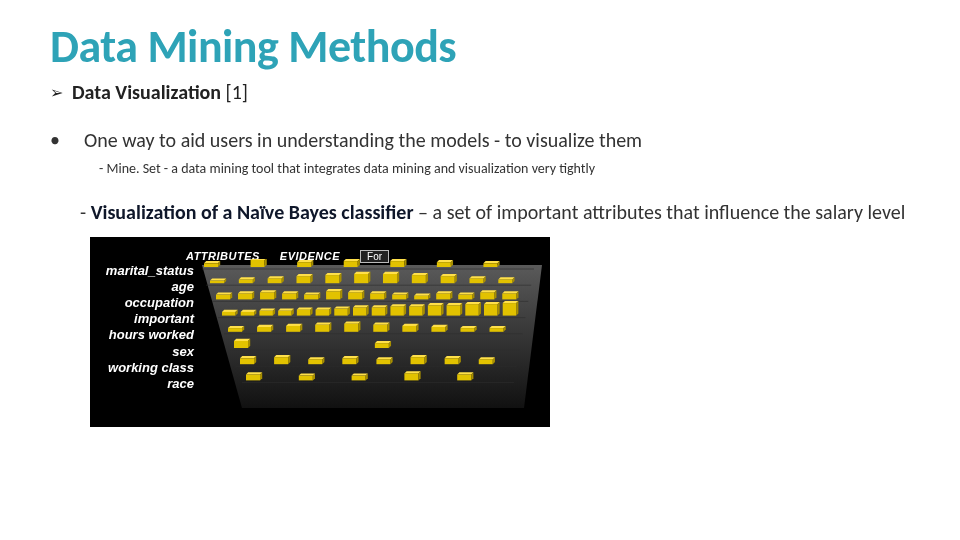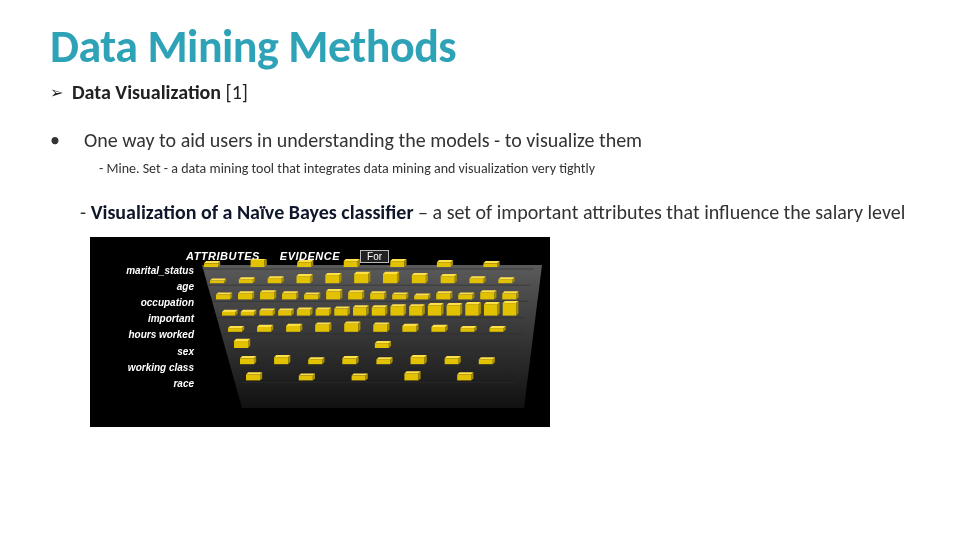--- a/index.html
+++ b/index.html
@@ -98,21 +98,21 @@
     background: #222;
     letter-spacing: 0;
   }
   .row-labels {
     position: absolute;
     top: 26px;
     left: 0;
     width: 108px;
     text-align: right;
     font-family: Arial, sans-serif;
-    font-size: 10px;
+    font-size: 13px;
     font-style: italic;
     font-weight: bold;
     color: #fff;
     line-height: 16.2px;
   }
   .row-labels div { padding-right: 4px; }
   .grid3d {
     position: absolute;
     top: 22px;
     left: 112px;

